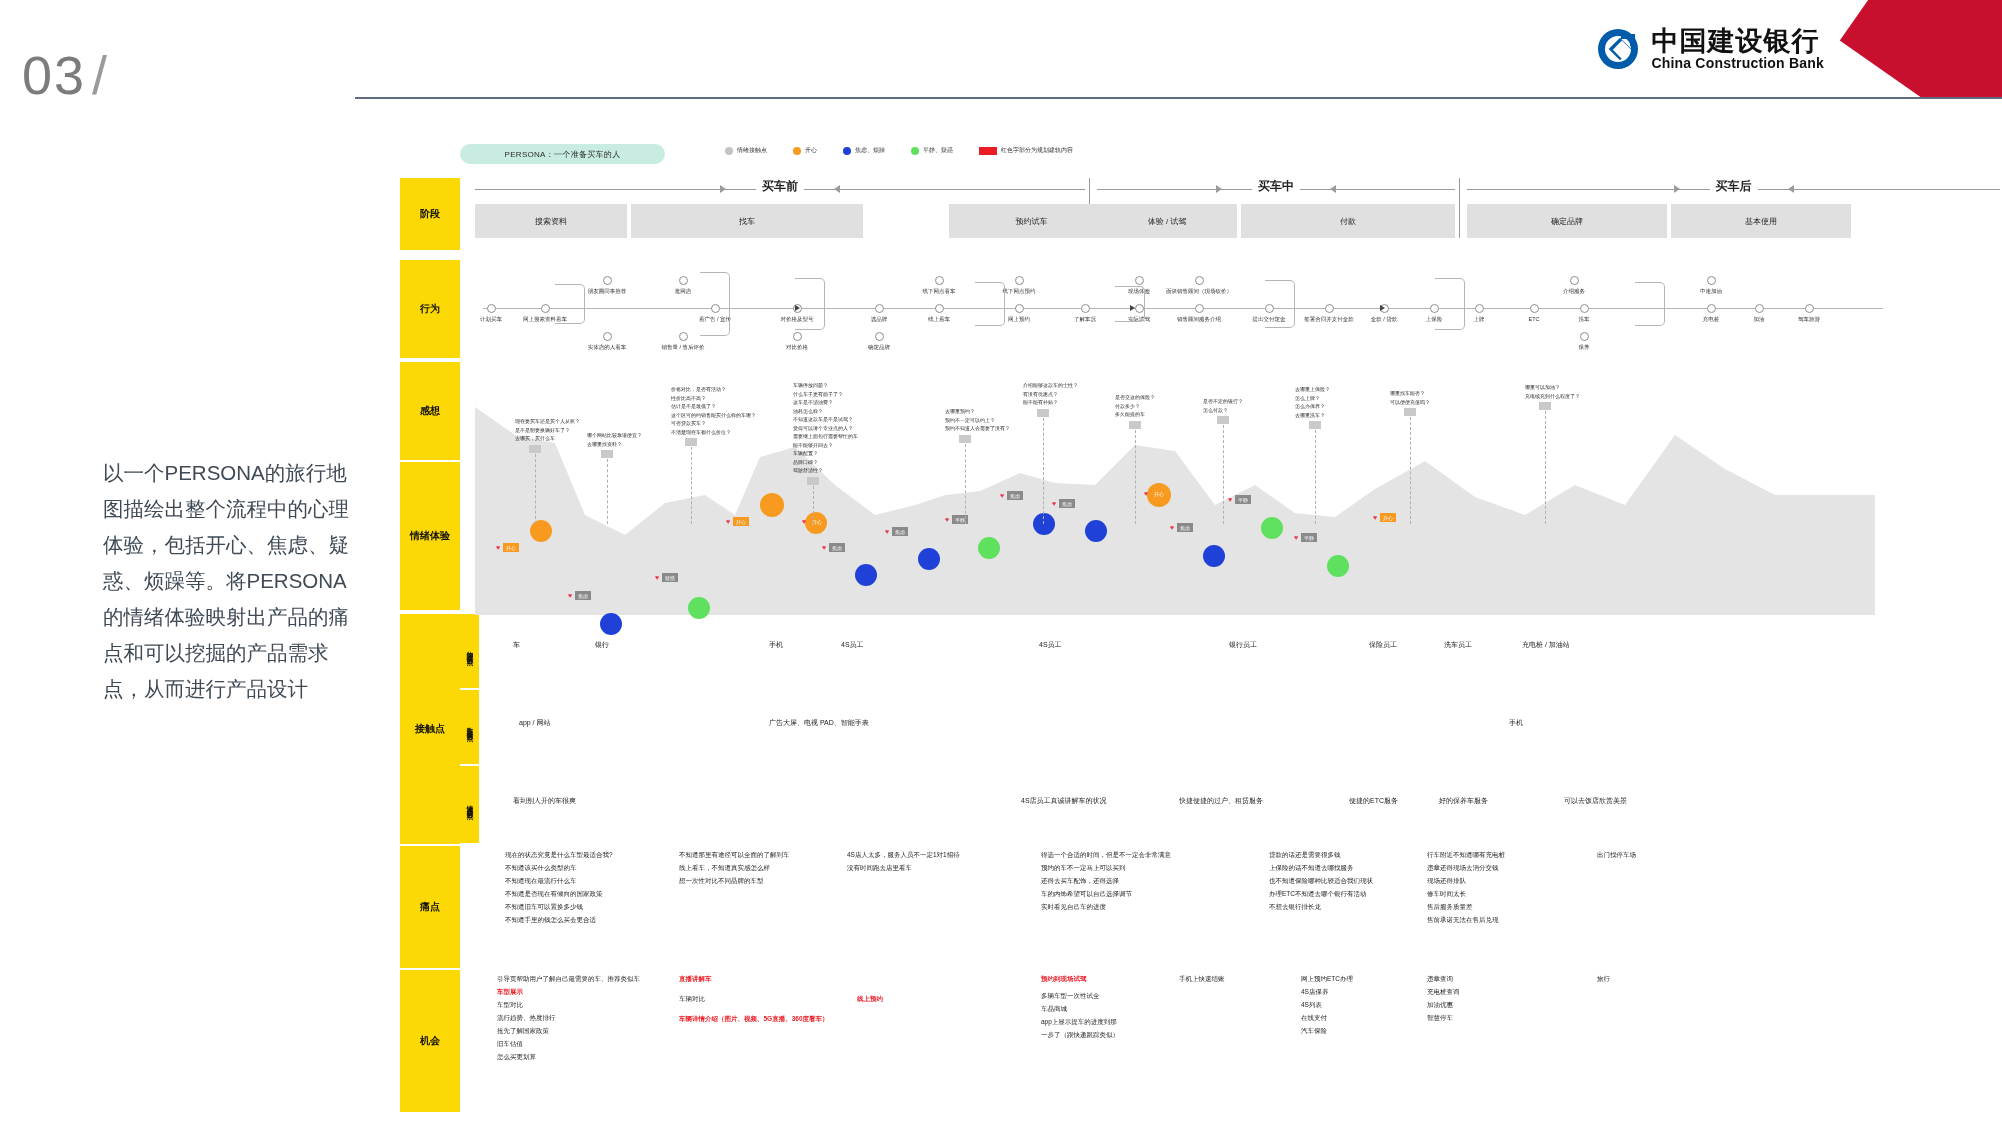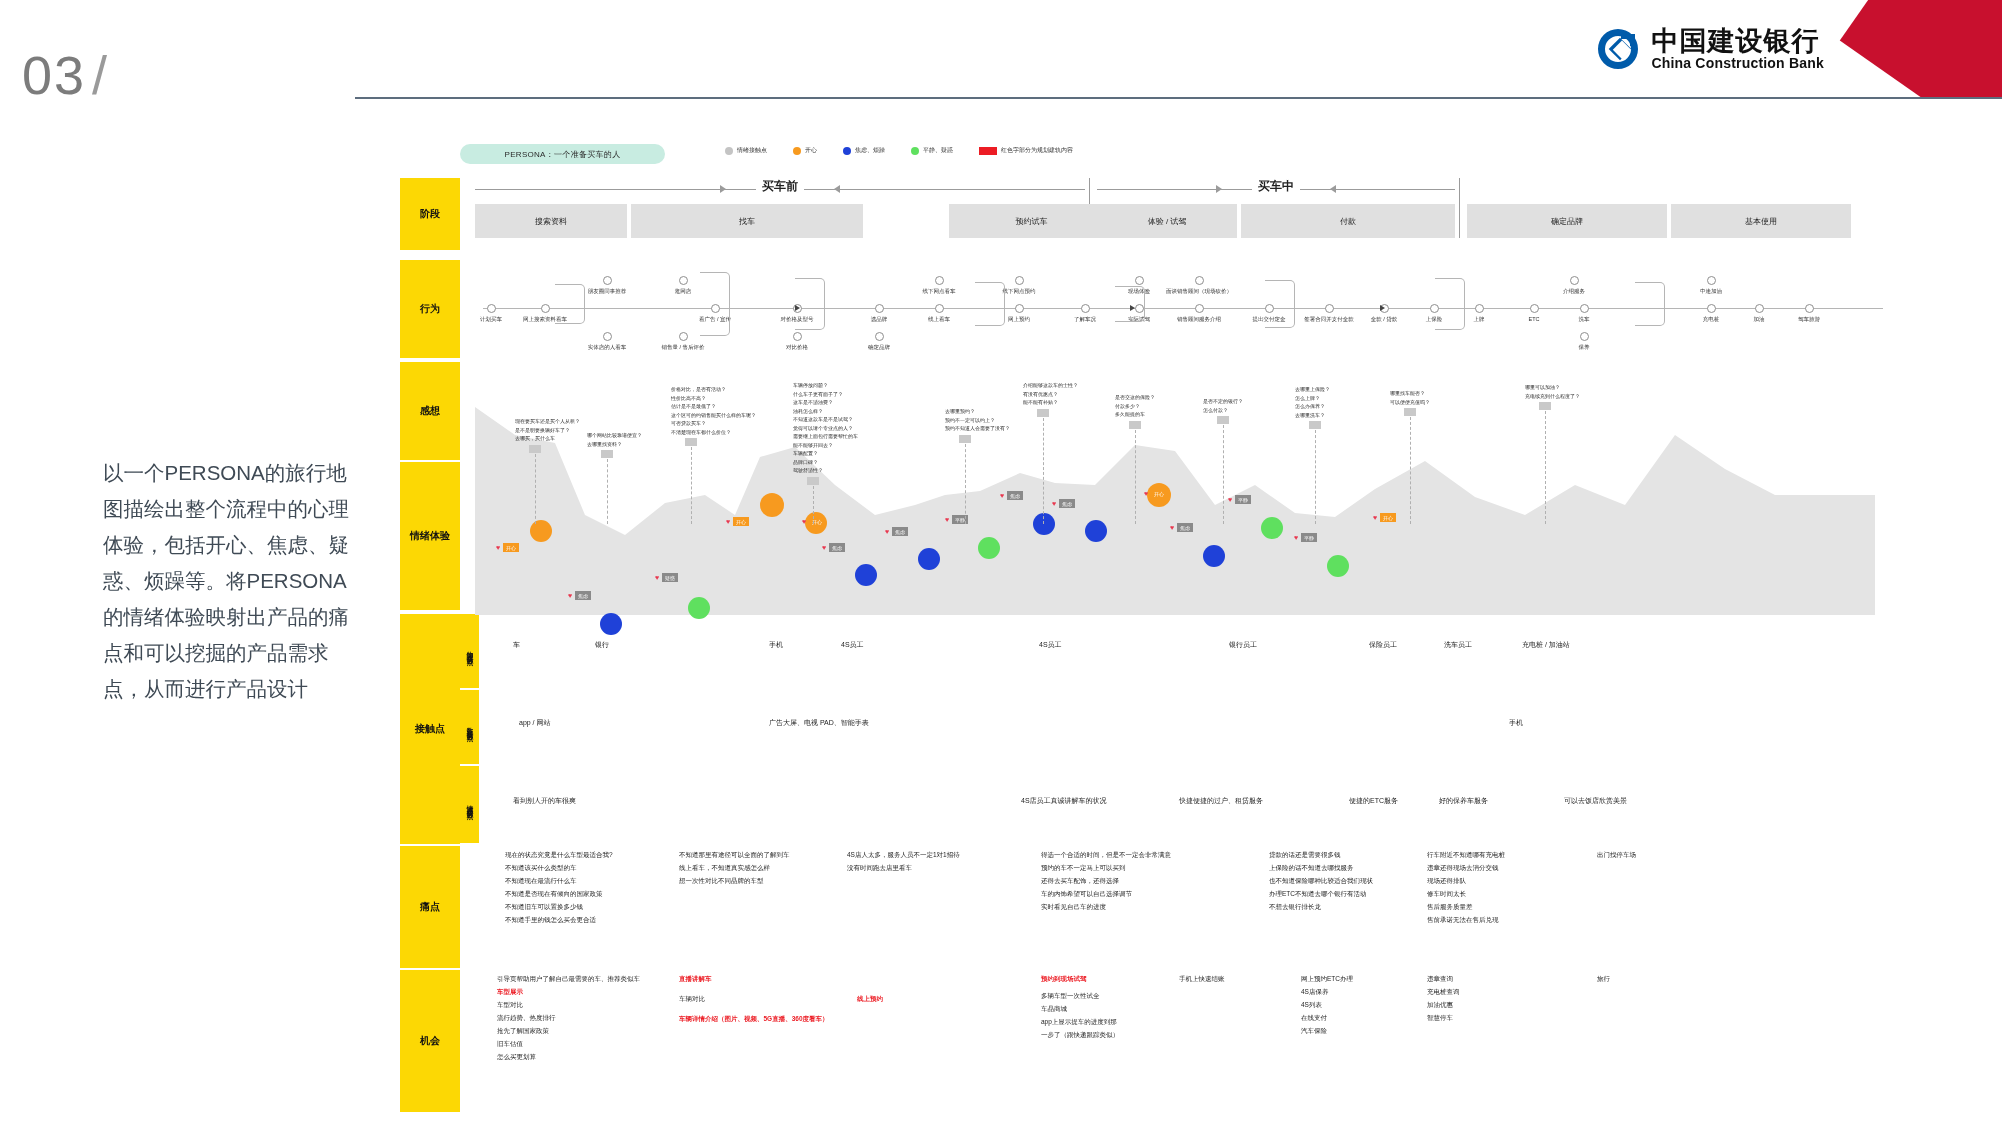--- a/index.html
+++ b/index.html
@@ -176,20 +176,26 @@
         <div class="arr l" style="left:359px"></div>
         <div class="phase-name">买车前</div>
       </div>
       <div class="phase-band" style="left:622px;width:358px;">
         <div class="phase-line"></div>
         <div class="arr r" style="left:119px"></div>
         <div class="arr l" style="left:233px"></div>
         <div class="phase-name">买车中</div>
       </div>
       <div class="vsep" style="left:614px"></div>
+      <div class="phase-band" style="left:992px;width:533px;">
+        <div class="phase-line"></div>
+        <div class="arr r" style="left:206.5px"></div>
+        <div class="arr l" style="left:320.5px"></div>
+        <div class="phase-name">买车后</div>
+      </div>
       <div class="vsep" style="left:984px"></div>
       <div class="stage-box" style="left:0px;width:152px;">搜索资料</div>
       <div class="stage-box" style="left:156px;width:232px;">找车</div>
       <div class="stage-box" style="left:445px;width:165px;margin-left:29px;">预约试车</div>
       <div class="stage-box" style="left:622px;width:140px;">体验 / 试驾</div>
       <div class="stage-box" style="left:766px;width:214px;">付款</div>
       <div class="stage-box" style="left:992px;width:200px;">确定品牌</div>
       <div class="stage-box" style="left:1196px;width:180px;">基本使用</div>
     </div>
 

